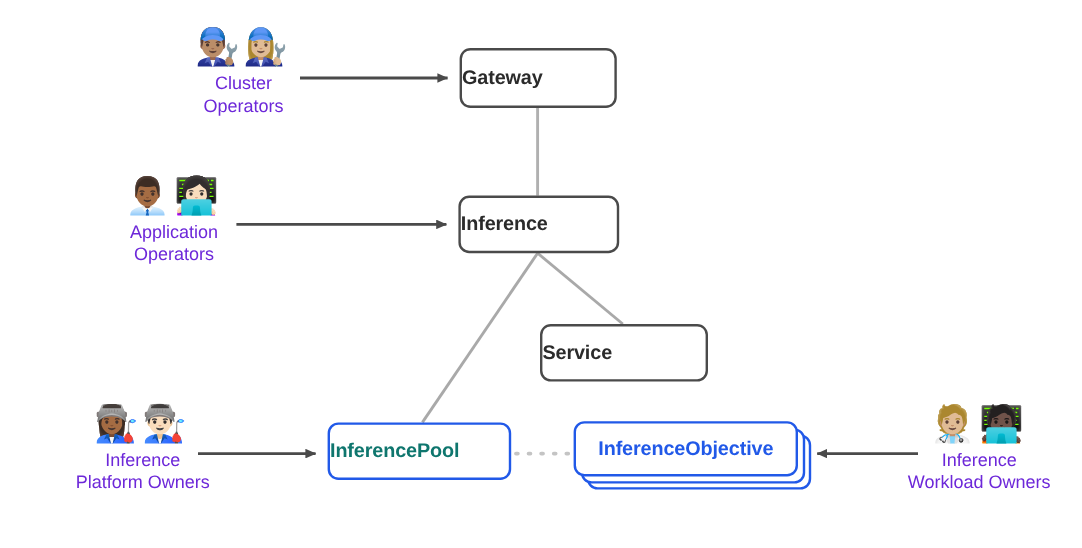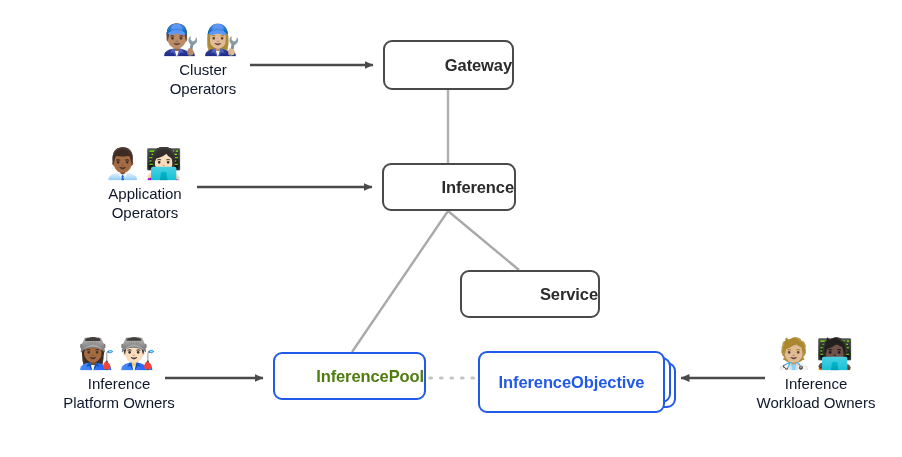--- a/index.html
+++ b/index.html
@@ -25,39 +25,39 @@
     height: 457px;
     pointer-events: none;
   }
 
   
   .node {
     position: absolute;
     box-sizing: border-box;
     display: flex;
     align-items: center;
-    justify-content: flex-end;
+    justify-content: flex-start;
     background: #ffffff;
     border-radius: 9px;
     text-align: center;
   }
   .node-core {
     border: 2.2px solid #4a4a4a;
   }
   .node-core .node-label {
     color: #2b2b2b;
     font-weight: bold;
     font-size: 16.5px;
     letter-spacing: -0.1px;
   }
   .node-infer {
     border: 2.2px solid #2159e8;
   }
   .node-infer .node-label {
-    color: #4d7c0f;
+    color: #0f766e;
     font-weight: bold;
     font-size: 16.5px;
     letter-spacing: -0.1px;
   }
 
   
   .stack-wrap {
     position: absolute;
   }
   .stack-layer {
@@ -96,21 +96,21 @@
   }
   .persona-emoji {
     font-size: 30px;
     line-height: 36px;
     letter-spacing: 3px;
     white-space: nowrap;
     font-family: "DejaVu Sans", sans-serif;
   }
   .persona-caption {
     margin-top: 2px;
-    color: #0f172a;
+    color: #6d28d9;
     font-size: 15px;
     line-height: 19px;
     text-align: center;
     white-space: pre-line;
   }
 </style>
 </head>
 <body>
 
 <div id="diagram-canvas">
@@ -143,32 +143,32 @@
   </svg>
 
   <div class="node node-core" style="left:383px; top:40px; width:131px; height:50px;">
     <span class="node-label">Gateway</span>
   </div>
 
   <div class="node node-core" style="left:382px; top:163px; width:134px; height:48px;">
     <span class="node-label">Inference</span>
   </div>
 
-  <div class="node node-core" style="left:460px; top:270px; width:140px; height:48px;">
+  <div class="node node-core" style="left:450px; top:270px; width:140px; height:48px;">
     <span class="node-label">Service</span>
   </div>
 
   <div class="node node-infer" style="left:273px; top:352px; width:153px; height:48px;">
     <span class="node-label">InferencePool</span>
   </div>
 
   <div class="stack-wrap" style="left:478px; top:351px; width:200px; height:60px;">
     <div class="stack-layer" style="left:11px; top:11px; width:187px; height:46px;"></div>
     <div class="stack-layer" style="left:6px; top:6px; width:187px; height:46px;"></div>
-    <div class="stack-front" style="width:187px; height:62px;">
+    <div class="stack-front" style="width:187px; height:46px;">
       <span class="node-label">InferenceObjective</span>
     </div>
   </div>
 
   <div class="persona" style="left:108px; top:22px;">
     <div class="persona-emoji">👨🏽‍🔧👩🏼‍🔧</div>
     <div class="persona-caption">Cluster
 Operators</div>
   </div>
 

